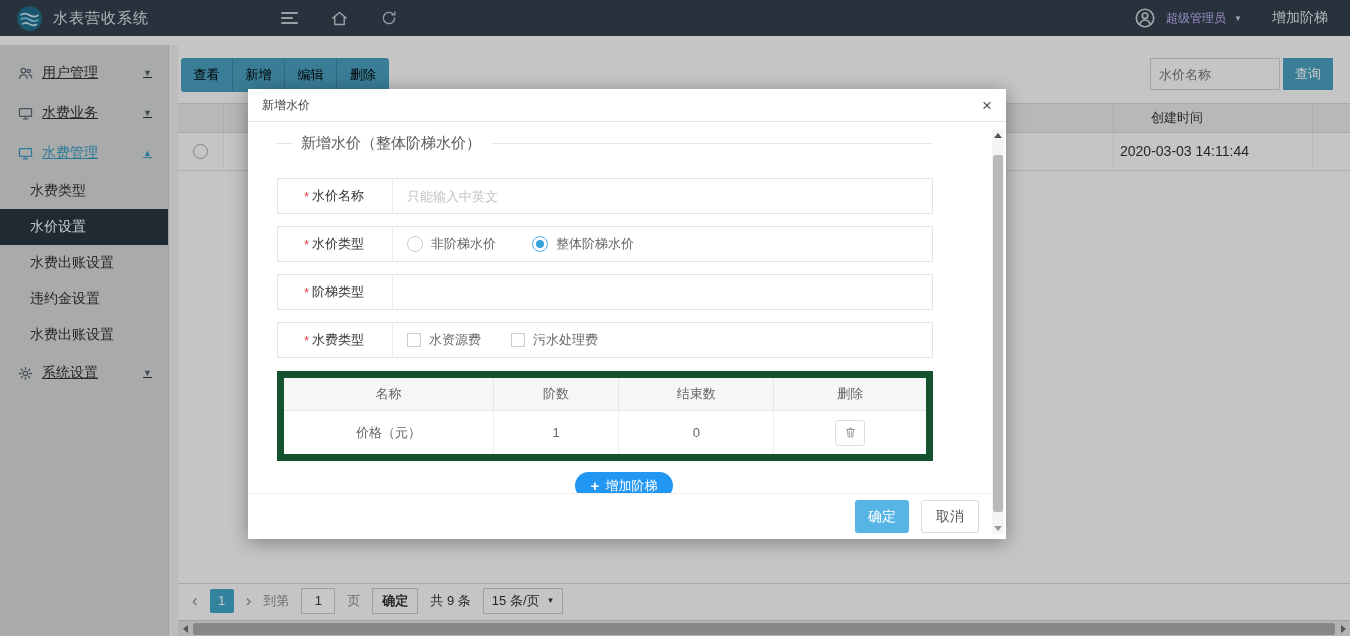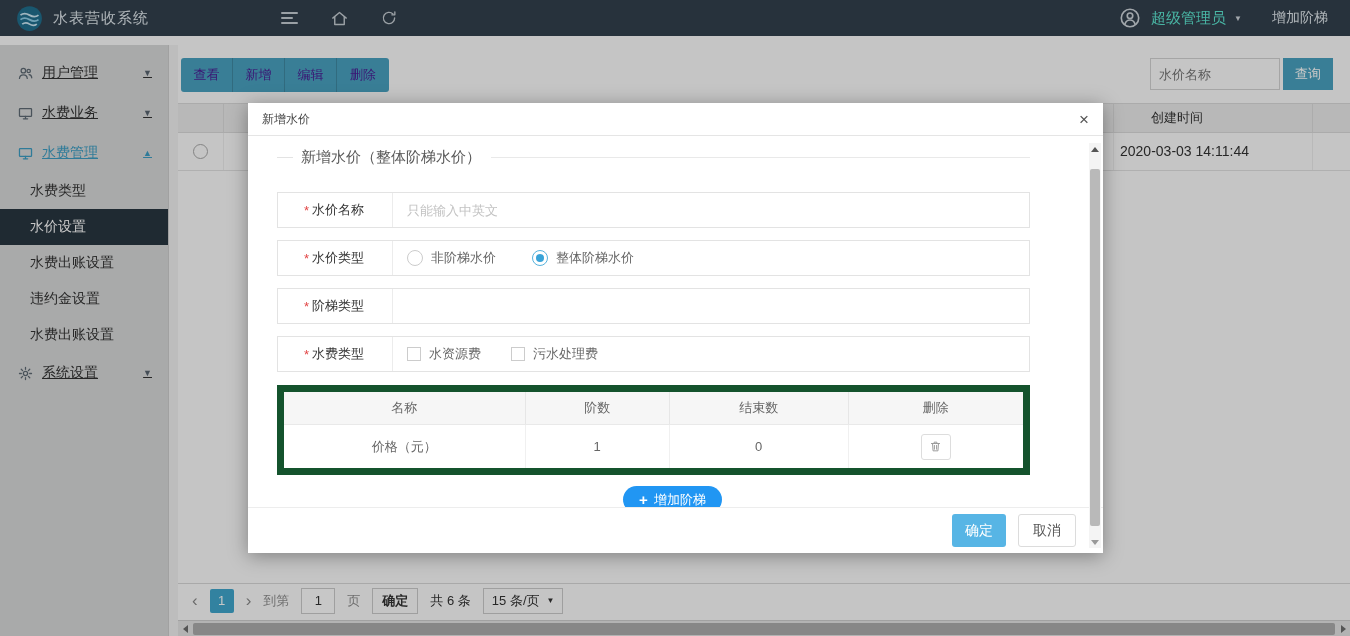--- a/index.html
+++ b/index.html
@@ -12,39 +12,39 @@
             display:flex; align-items:center; color:#dfe7ec; }
   .logo { width:27px; height:27px; border-radius:50%; margin-left:16px; flex:0 0 auto; }
   .app-title { font-size:15px; margin-left:10px; letter-spacing:1px; }
   .topbar-icons { display:flex; align-items:center; gap:30px; margin-left:130px; color:#c6ced4; }
   .tb-icon { width:20px; height:20px; cursor:pointer; display:flex; align-items:center; justify-content:center; }
   .collapse-bars { display:flex; flex-direction:column; gap:3px; }
   .collapse-bars i { display:block; height:2px; background:#c6ced4; border-radius:1px; }
   .collapse-bars i:nth-child(1){ width:17px; } .collapse-bars i:nth-child(2){ width:12px; } .collapse-bars i:nth-child(3){ width:17px; }
   .topbar-right { margin-left:auto; display:flex; align-items:center; gap:10px; padding-right:22px; }
   .avatar-icon { width:22px; height:22px; color:#cfd6dc; }
-  .username { font-size:15px; color:#5eead4; cursor:pointer; }
+  .username { font-size:12px; color:#c4b5fd; cursor:pointer; }
   .user-caret { font-size:8px; color:#cfd6dc; margin-left:-2px; }
   .logout { font-size:14px; margin-left:20px; cursor:pointer; }
 
   
   .sidebar { position:absolute; left:0; top:45px; width:168px; height:591px; background:#d9dada; padding-top:8px; }
   .menu-item { height:40px; display:flex; align-items:center; padding:0 16px 0 17px; color:#333; font-size:14px; cursor:pointer;text-decoration:underline; }
   .menu-item .mi-icon { width:17px; height:17px; margin-right:8px; color:#5f6b75; flex:0 0 auto; }
   .menu-item .caret { margin-left:auto; font-size:9px; color:#596470; }
   .menu-item.highlight, .menu-item.highlight .mi-icon, .menu-item.highlight .caret { color:#3d9ec4; }
   .submenu-item { height:36px; display:flex; align-items:center; padding-left:30px; font-size:14px; color:#333; cursor:pointer; }
   .submenu-item.active { background:#283641; color:#fff; }
 
   .v-scrollstrip { position:absolute; left:168px; top:45px; width:10px; height:591px; background:#f2f3f3; border-left:1px solid #cfcfcf; }
 
   
   .content { position:absolute; left:178px; top:45px; width:1172px; height:591px; background:#fdfdfd; }
   .btn-group { position:absolute; left:3px; top:13px; display:flex; height:34px; border-radius:3px; overflow:hidden; }
-  .tool-btn { min-width:52px; padding:0 12px; background:#4aa2c0; color:#4c1d95; font-size:13px; border:none;
+  .tool-btn { min-width:52px; padding:0 12px; background:#4aa2c0; color:#000000; font-size:13px; border:none;
               border-right:1px solid rgba(0,0,0,.15); cursor:pointer; }
   .tool-btn:last-child { border-right:none; }
   .search-box { position:absolute; right:70px; top:13px; width:130px; height:32px; background:#fdfdfd;
                 border:1px solid #d4d4d4; font-size:13px; color:#555; padding:0 8px; }
   .search-btn { position:absolute; right:17px; top:13px; width:50px; height:32px; background:#4aa2c0; color:#fff;
                 font-size:13px; border:none; cursor:pointer; }
 
   .grid-header { position:absolute; left:0; top:58px; width:1172px; height:30px; background:#ececec;
                  border-top:1px solid #dcdcdc; border-bottom:1px solid #dcdcdc; display:flex; font-size:13px; color:#333; }
   .gh-radio-col { width:46px; border-right:1px solid #dddddd; }
@@ -77,21 +77,21 @@
   
   .h-scrollbar { position:absolute; left:0; bottom:0; width:1172px; height:16px; background:#e6e6e6;
                  border-top:1px solid #cfcfcf; display:flex; align-items:center; }
   .hs-arrow { width:14px; height:16px; display:flex; align-items:center; justify-content:center; cursor:pointer; }
   .tri-left { width:0; height:0; border-top:4px solid transparent; border-bottom:4px solid transparent; border-right:5px solid #6d6d6d; }
   .tri-right { width:0; height:0; border-top:4px solid transparent; border-bottom:4px solid transparent; border-left:5px solid #6d6d6d; }
   .hs-thumb { flex:1; height:12px; margin:0 1px; background:#adadad; border-radius:2px; cursor:pointer; }
 
   
   .overlay { position:absolute; inset:0; background:rgba(0,0,0,.22); z-index:40; }
-  .modal { position:absolute; left:248px; top:103px; width:855px; height:450px; background:#fff; z-index:50;
+  .modal { position:absolute; left:248px; top:89px; width:758px; height:450px; background:#fff; z-index:50;
            box-shadow:0 3px 18px rgba(0,0,0,.35); }
   .modal-header { height:33px; border-bottom:1px solid #e5e5e5; display:flex; align-items:center; padding:0 14px; }
   .modal-title { font-size:12px; color:#444; }
   .modal-close { margin-left:auto; font-size:17px; color:#555; cursor:pointer; line-height:1; }
   .modal-body { padding:10px 73px 0 29px; }
   .section-title { display:flex; align-items:center; height:22px; font-size:15px; color:#595959; }
   .section-title::before { content:""; width:16px; height:1px; background:#e3e3e3; margin-right:8px; }
   .section-title .st-line { flex:1; height:1px; background:#e9e9e9; margin-left:10px; }
   .form-row { display:flex; height:36px; border:1px solid #e3e3e3; background:#fff; margin-top:12px; align-items:stretch; }
   .form-row.first { margin-top:24px; }
@@ -253,21 +253,21 @@
     </div>
 
     <div class="pagination">
       <span class="pg-chevron">‹</span>
       <div class="pg-page">1</div>
       <span class="pg-chevron">›</span>
       <span class="pg-text">到第</span>
       <input class="pg-input" value="1" style="">
       <span class="pg-text">页</span>
       <button class="pg-confirm">确定</button>
-      <span class="pg-total">共 6 条</span>
+      <span class="pg-total">共 9 条</span>
       <div class="pg-select">
         <span>15 条/页</span>
         <span class="dd">▼</span>
       </div>
     </div>
 
     <div class="h-scrollbar">
       <div class="hs-arrow">
           <div class="tri-left"></div>
         </div>

